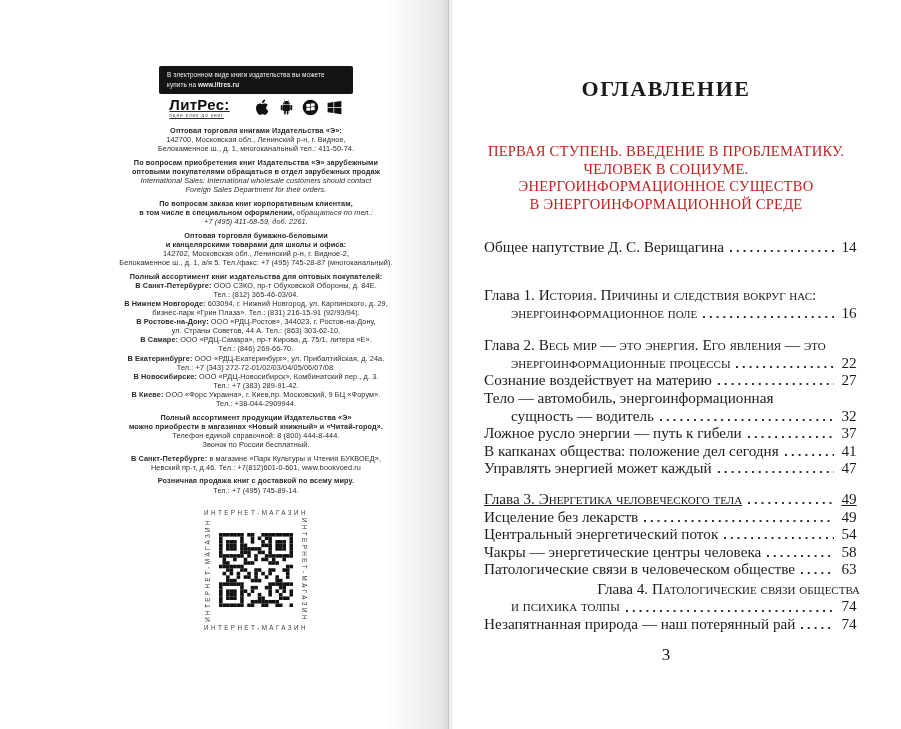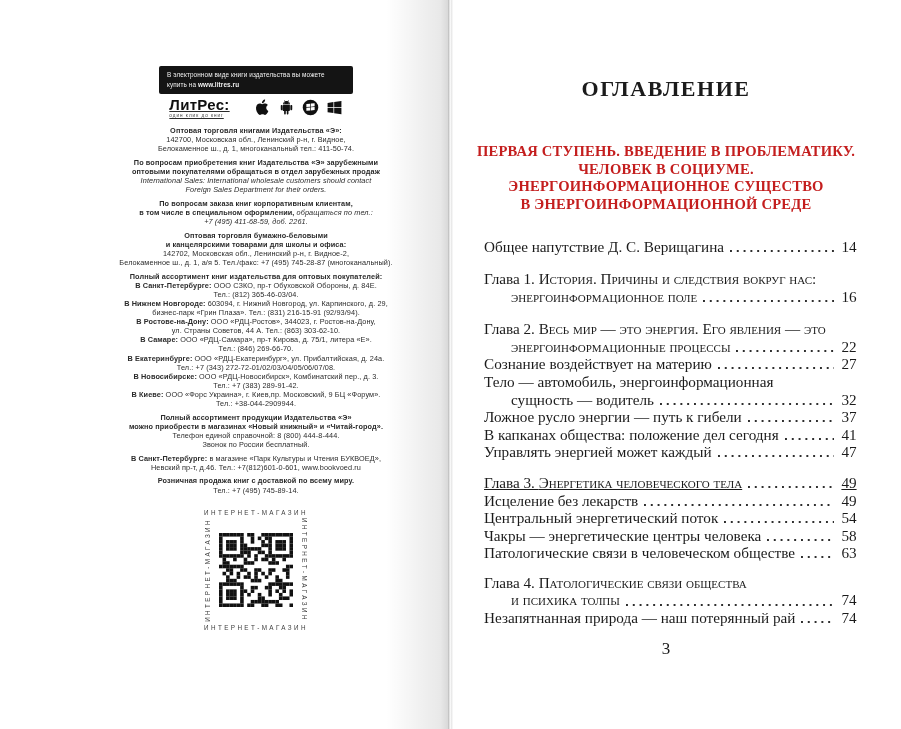--- a/index.html
+++ b/index.html
@@ -31,21 +31,21 @@
   .qr-mid{display:flex;align-items:center;gap:5px;margin:2px 0;}
   .qr-left{writing-mode:vertical-rl;transform:rotate(180deg);}
   .qr-right{writing-mode:vertical-rl;}
   #qr-svg{width:74px;height:74px;fill:#111;display:block;margin:0 2px;}
 
   
   .right-page{position:absolute;left:462px;top:0;width:408px;
     font-family:"Liberation Serif",serif;color:#1b1b1b;}
   .toc-title{margin:76px 0 0;text-align:center;font-size:22px;font-weight:bold;
     letter-spacing:1.5px;font-family:Liberation Serif, serif;}
-  .section-heading{margin-top:41px;text-align:center;font-weight:bold;
+  .section-heading{margin-top:41px;text-align:center;font-weight:normal;
     font-size:14.6px;line-height:17.6px;letter-spacing:.2px;}
   #toc{margin:25px 10px 0 22px;font-size:15.2px;}
   .toc-row{display:flex;align-items:baseline;line-height:17.6px;}
   .toc-row.indent{padding-left:27px;}
   .toc-text .sc{font-variant:small-caps;}
   .toc-leader{flex:1 1 auto;height:2px;align-self:flex-end;margin:0 4px 3.5px 6px;
     background-image:radial-gradient(circle at 1px 1px,#2e2e2e 1px,rgba(0,0,0,0) 1.35px);
     background-size:6.8px 2px;background-repeat:repeat-x;background-position:0 100%;}
   .toc-page{flex:0 0 auto;min-width:22px;text-align:center;}
   .page-number{text-align:center;margin-top:12px;font-size:17px;}
@@ -404,21 +404,21 @@
       <div>ЧЕЛОВЕК В СОЦИУМЕ.</div>
       <div>ЭНЕРГОИНФОРМАЦИОННОЕ СУЩЕСТВО</div>
       <div>В ЭНЕРГОИНФОРМАЦИОННОЙ СРЕДЕ</div>
     </div>
     <div id="toc">
         <div class="toc-row">
           <span class="toc-text"><span>Общее напутствие Д. С. Верищагина</span></span>
           <span class="toc-leader"></span>
           <span class="toc-page">14</span>
         </div>
-        <div class="toc-row" style="margin-top: 14px;">
+        <div class="toc-row" style="margin-top: 30px;">
           <span class="toc-text"><span>Глава 1. </span><span class="sc">История. Причины и следствия вокруг нас:</span></span>
         </div>
         <div class="toc-row indent">
           <span class="toc-text"><span class="sc">энергоинформационное поле</span></span>
           <span class="toc-leader"></span>
           <span class="toc-page">16</span>
         </div>
         <div class="toc-row" style="margin-top: 15px;">
           <span class="toc-text"><span>Глава 2. </span><span class="sc">Весь мир — это энергия. Его явления — это</span></span>
         </div>
@@ -473,21 +473,21 @@
         <div class="toc-row">
           <span class="toc-text"><span>Чакры — энергетические центры человека</span></span>
           <span class="toc-leader"></span>
           <span class="toc-page">58</span>
         </div>
         <div class="toc-row">
           <span class="toc-text"><span>Патологические связи в человеческом обществе</span></span>
           <span class="toc-leader"></span>
           <span class="toc-page">63</span>
         </div>
-        <div class="toc-row" style="margin-top: 12px;">
+        <div class="toc-row" style="margin-top: 2px; justify-content: flex-end;">
           <span class="toc-text"><span>Глава 4. </span><span class="sc">Патологические связи общества</span></span>
         </div>
         <div class="toc-row indent">
           <span class="toc-text"><span class="sc">и психика толпы</span></span>
           <span class="toc-leader"></span>
           <span class="toc-page">74</span>
         </div>
         <div class="toc-row">
           <span class="toc-text"><span>Незапятнанная природа — наш потерянный рай</span></span>
           <span class="toc-leader"></span>

